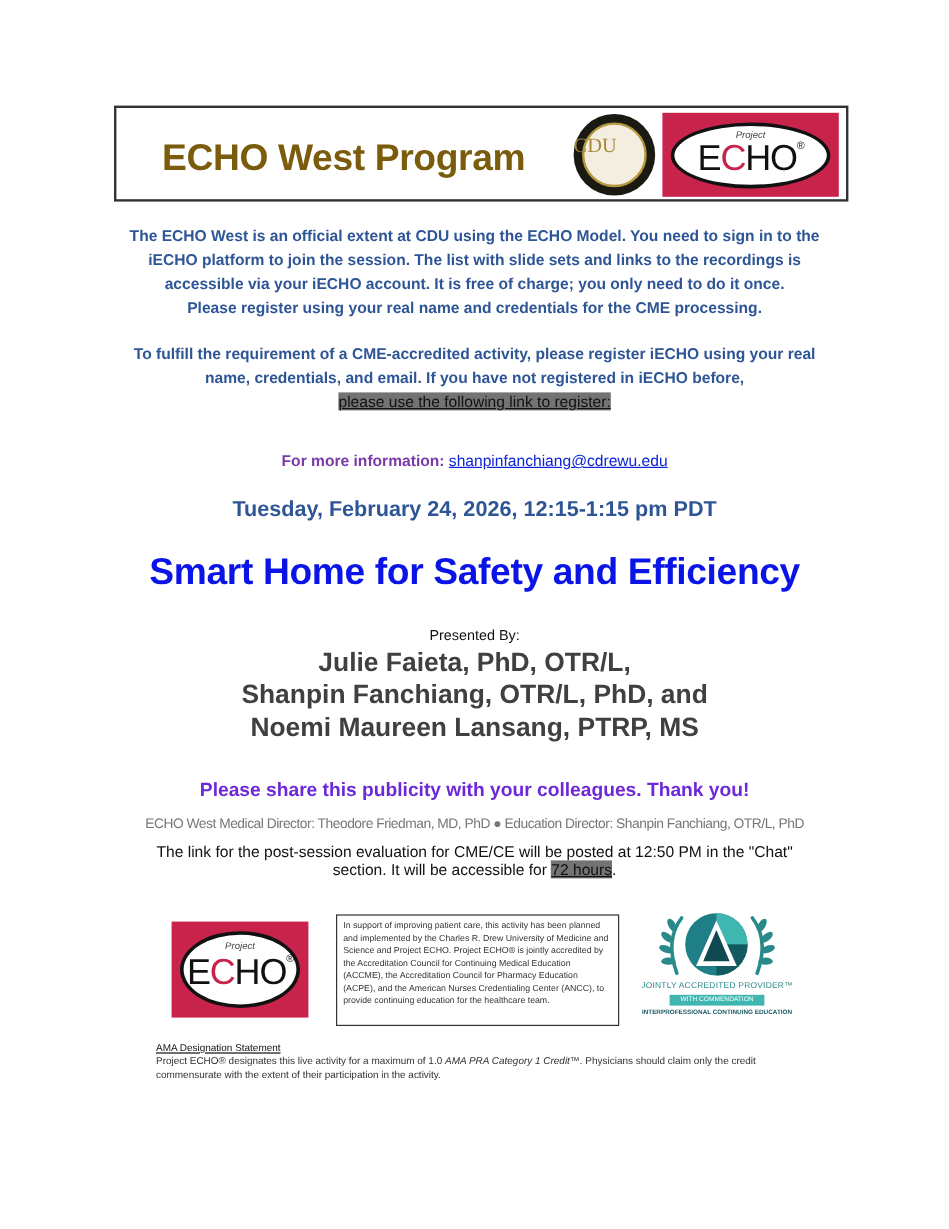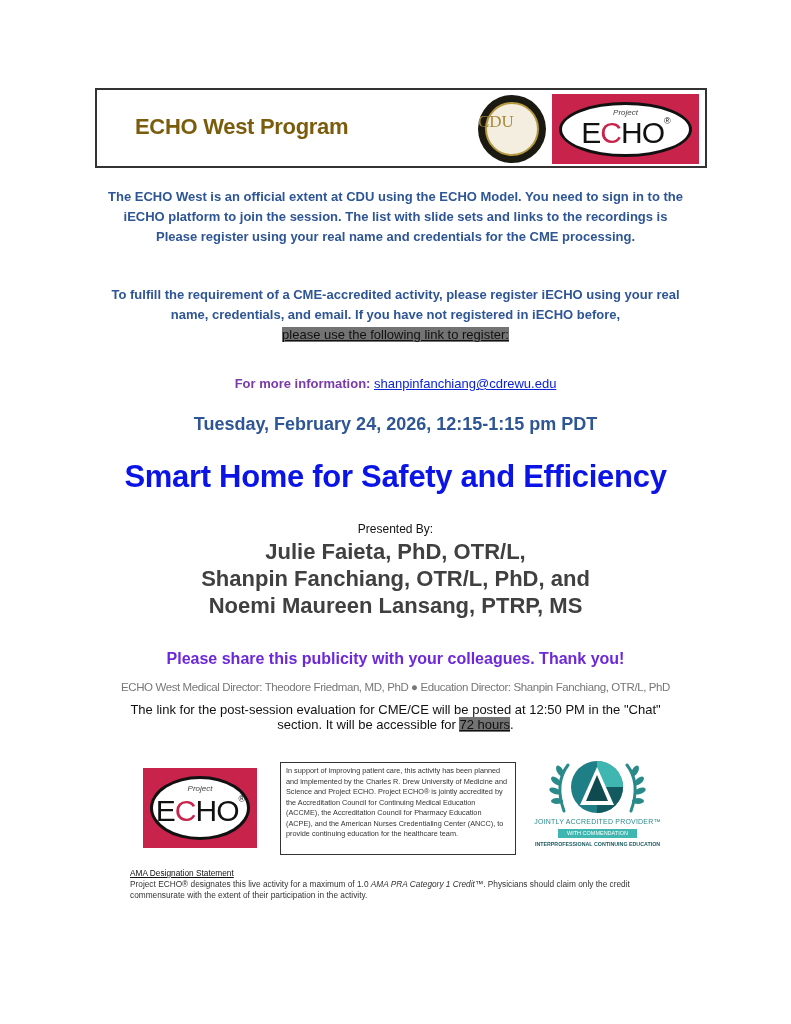--- a/index.html
+++ b/index.html
@@ -2,21 +2,21 @@
 <html><head>
 <meta charset="utf-8">
 <style>
   html, body { margin: 0; padding: 0; background: #ffffff; }
   body { width: 791px; height: 1024px; position: relative; overflow: hidden; font-family: "DejaVu Sans", sans-serif; }
   .abs { position: absolute; }
   .center { text-align: center; }
 
   
   .header-box { left: 95px; top: 88px; width: 612px; height: 80px; border: 2px solid #333; box-sizing: border-box; background: #fff; }
-  .header-title { position: absolute; left: 38px; top: 24px; font-family: "Liberation Sans", sans-serif; font-weight: bold; font-size: 22px; color: #7a5c0c; letter-spacing: -0.3px; }
+  .header-title { position: absolute; left: 38px; top: 24px; font-family: "Liberation Sans", sans-serif; font-weight: bold; font-size: 31px; color: #7a5c0c; letter-spacing: -0.3px; }
   .cdu-logo { position: absolute; left: 381px; top: 5px; width: 68px; height: 68px; border-radius: 50%; background: #1a1a12; box-sizing: border-box; }
   .cdu-logo .ring { position: absolute; left: 7px; top: 7px; width: 54px; height: 54px; border-radius: 50%; background: #f4eee0; border: 2px solid #b3983e; box-sizing: border-box; }
   .cdu-logo .txt { position: absolute; left: 0; right: 0; top: 17px; font-family: "Liberation Serif", serif; font-size: 17px; color: #a68a3a; }
   .echo-logo-top { position: absolute; left: 455px; top: 4px; width: 147px; height: 70px; background: #c8234a; }
   .echo-oval { position: absolute; background: #fff; border: 3px solid #111; border-radius: 50%; box-sizing: border-box; }
   .echo-oval .proj { position: absolute; left: 0; right: 0; text-align: center; font-family: "Liberation Sans", sans-serif; color: #444; font-style: italic; }
   .echo-oval .word { position: absolute; left: 0; right: 0; text-align: center; font-family: "Liberation Sans", sans-serif; color: #111; letter-spacing: -1px; }
   .echo-oval .word .c { color: #c8234a; }
   .echo-oval .reg { font-size: 9px; vertical-align: top; }
 
@@ -51,20 +51,21 @@
     <div class="echo-oval" style="left:7px; top:8px; width:133px; height:55px;">
       <div class="proj" style="top:3px; font-size:8px;">Project</div>
       <div class="word" style="top:11px; font-size:30px;"><span>E</span><span class="c">C</span><span>HO</span><span class="reg">®</span></div>
     </div>
   </div>
 </div>
 
 <div class="abs blue-para center" style="top:187px;">
   <div>The ECHO West is an official extent at CDU using the ECHO Model. You need to sign in to the</div>
   <div>iECHO platform to join the session. The list with slide sets and links to the recordings is</div>
+  <div>accessible via your iECHO account. It is free of charge; you only need to do it once.</div>
   <div>Please register using your real name and credentials for the CME processing.</div>
 </div>
 
 <div class="abs blue-para center" style="top:285px;">
   <div>To fulfill the requirement of a CME-accredited activity, please register iECHO using your real</div>
   <div>name, credentials, and email. If you have not registered in iECHO before,</div>
   <div><span class="hl">please use the following link to register:</span></div>
 </div>
 
 <div class="abs purple-info center">

